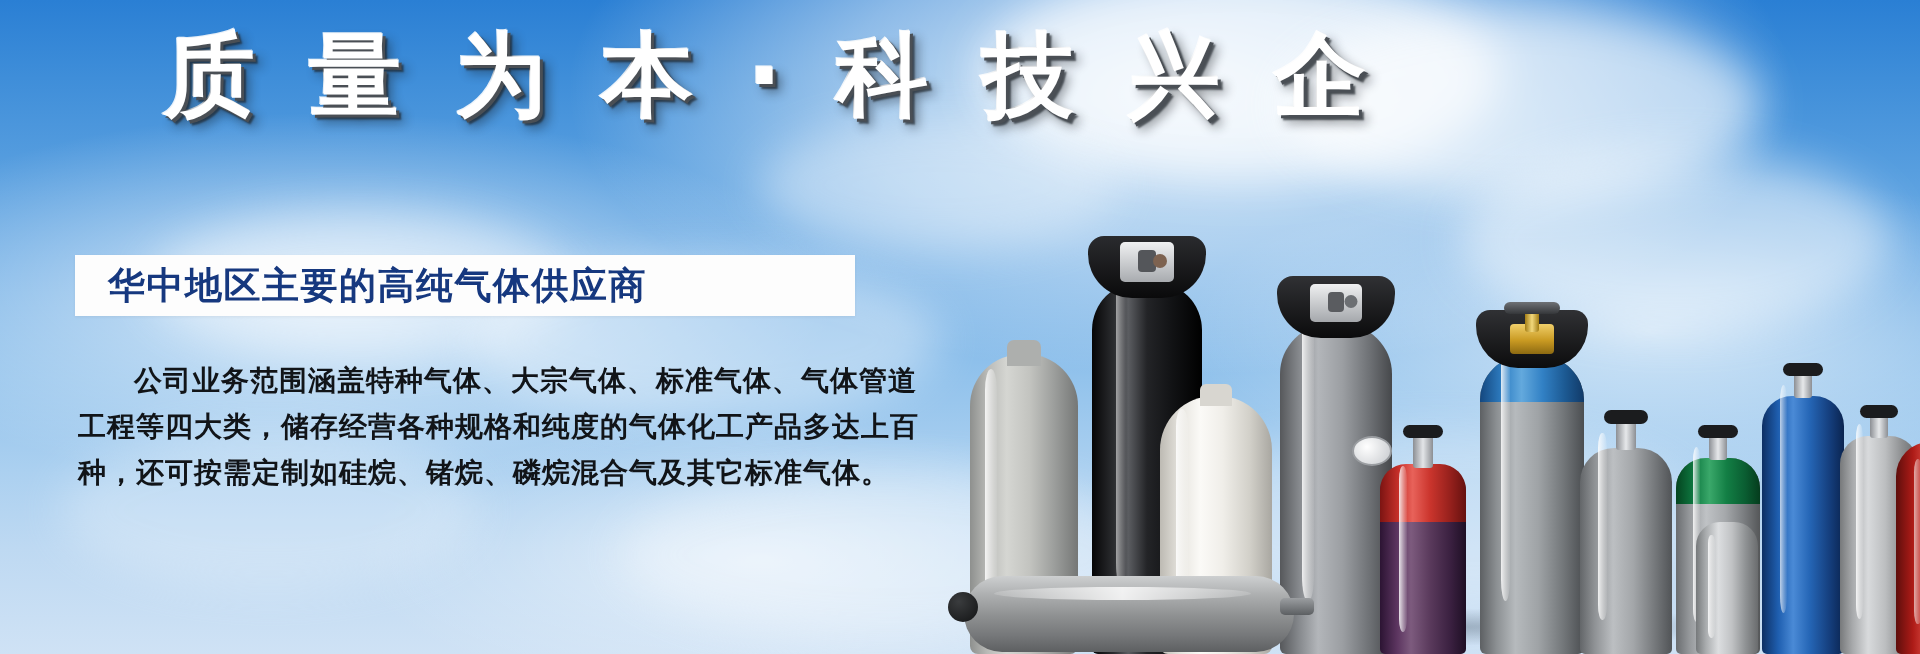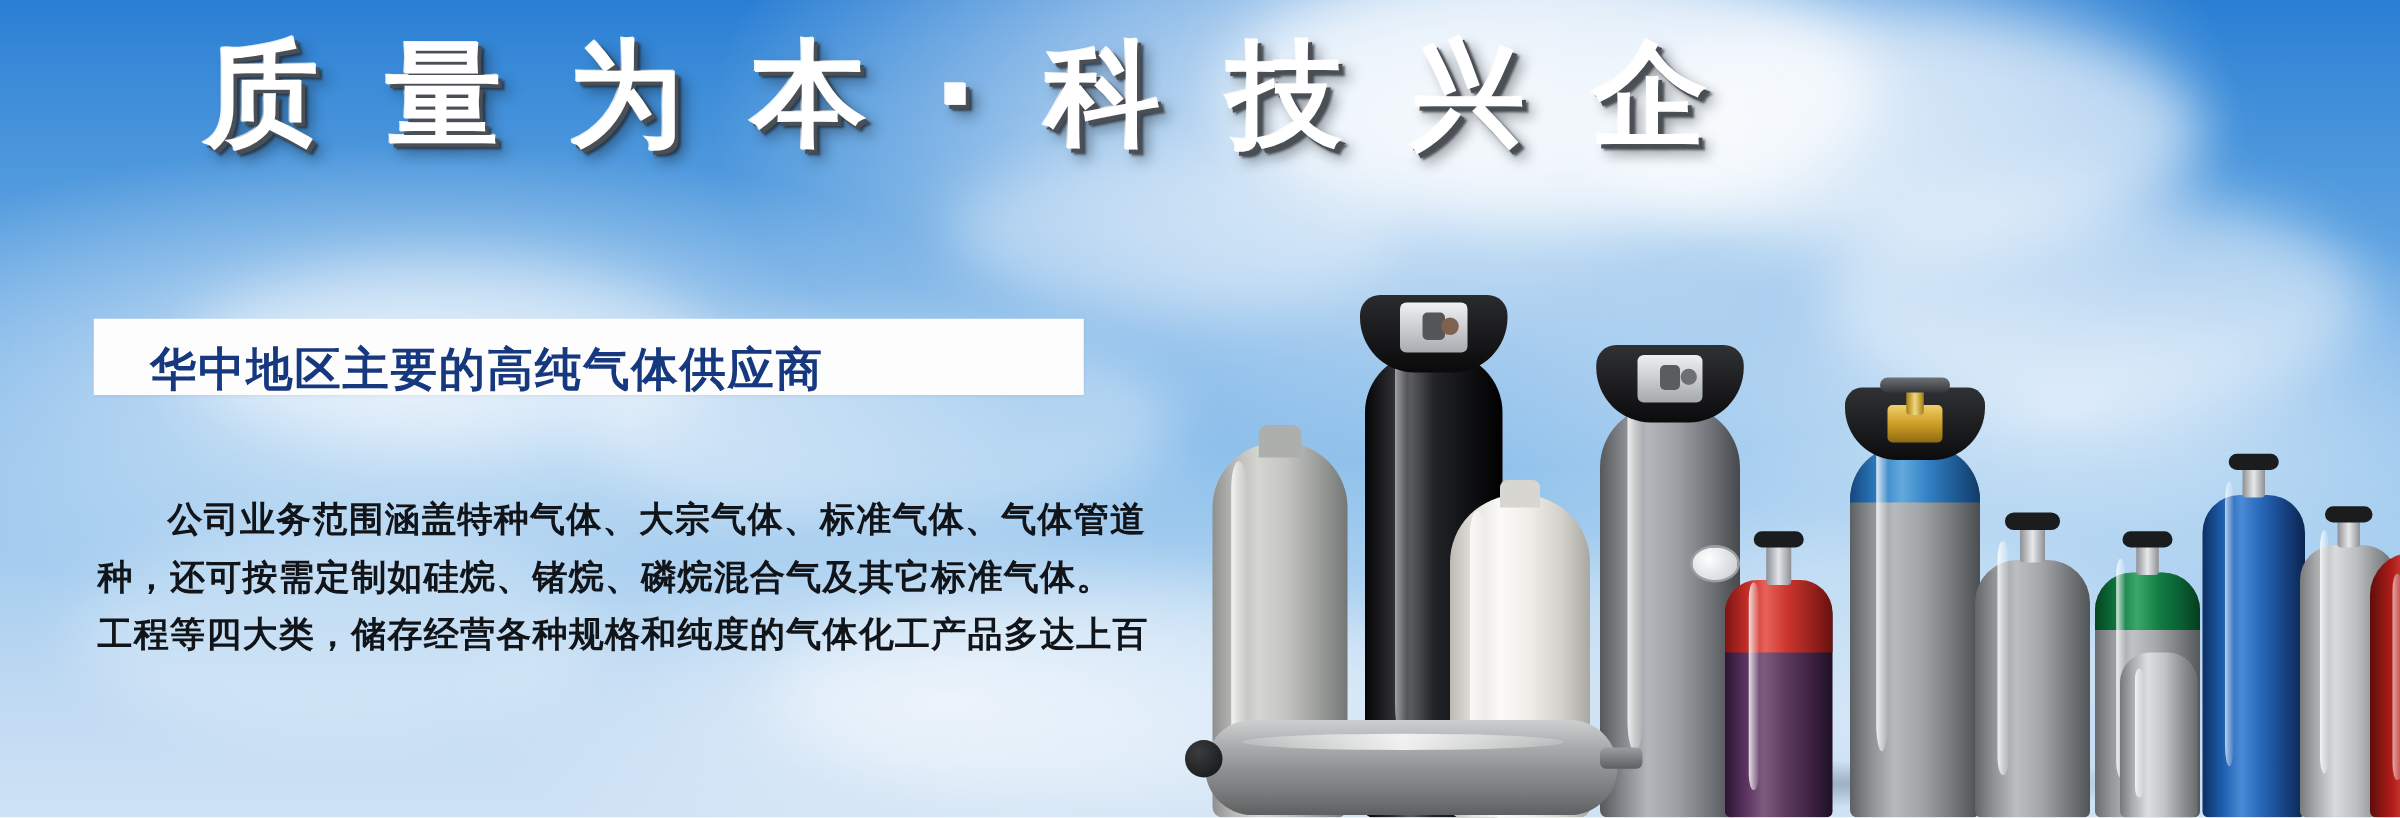--- a/index.html
+++ b/index.html
@@ -53,40 +53,39 @@
     position:absolute;left:0;top:140px;width:1540px;text-align:center;
     font-family:"Liberation Serif","DejaVu Serif",serif;
     font-size:33px;line-height:36px;font-weight:700;color:#14181d;
     letter-spacing:.4px;white-space:nowrap;
     text-shadow:0 1px 1px rgba(255,255,255,.35);
   }
 
   
   #callout{
     position:absolute;left:75px;top:255px;width:780px;height:61px;
-    background:#fdfdfd;display:flex;align-items:flex-end;
+    background:#fdfdfd;display:flex;align-items:center;
     box-shadow:0 1px 3px rgba(0,0,0,.06);
-    padding-left:12px;
   }
   #callout .txt{
     padding-left:33px;
     font-family:"DejaVu Sans","Liberation Sans",sans-serif;
     font-size:37px;line-height:41px;font-weight:700;color:#16387f;
     letter-spacing:1.5px;white-space:nowrap;
   }
 
   
   #bodycopy{
     position:absolute;left:78px;top:358px;width:790px;
     font-family:"Liberation Serif","DejaVu Serif",serif;
     font-size:28px;line-height:46px;color:#111418;font-weight:600;
     letter-spacing:1px;
   }
   #bodycopy .ln{display:block;white-space:nowrap;}
-  #bodycopy .ln.indent{text-indent:56px;margin-top:36px;}
+  #bodycopy .ln.indent{text-indent:56px;}
 
   
   #cylinders{position:absolute;left:940px;top:140px;width:980px;height:514px;}
   .cyl{position:absolute;bottom:0;}
   .body{position:absolute;left:0;bottom:0;width:100%;}
   .shine{position:absolute;top:6%;left:14%;width:11%;height:84%;border-radius:50%/8%;
          background:linear-gradient(90deg,rgba(255,255,255,.86),rgba(255,255,255,.08));}
   .cap{position:absolute;left:50%;transform:translateX(-50%);
        background:#17181a;}
   .capNotch{position:absolute;left:50%;transform:translateX(-50%);background:#c9ccd1;}
@@ -114,22 +113,22 @@
   <div class="cloud c8"></div>
 
   <div id="headline">质 量 为 本 · 科 技 兴 企</div>
 
   <div id="callout">
     <span class="txt">华中地区主要的高纯气体供应商</span>
   </div>
 
   <div id="bodycopy">
     <span class="ln indent">公司业务范围涵盖特种气体、大宗气体、标准气体、气体管道</span>
+    <span class="ln">工程等四大类，储存经营各种规格和纯度的气体化工产品多达上百</span>
     <span class="ln">种，还可按需定制如硅烷、锗烷、磷烷混合气及其它标准气体。</span>
-    <span class="ln">工程等四大类，储存经营各种规格和纯度的气体化工产品多达上百</span>
   </div>
 
   <div id="floor"></div>
 
   <div id="cylinders">
 
     <div class="cyl" style="left:30px;width:108px;height:300px;">
       <div class="body" style="height:300px;border-radius:52px 52px 8px 8px;
         background:linear-gradient(90deg,#8e908e 0%,#b9bab7 16%,#d5d6d2 34%,#c3c4c0 55%,#9c9e9c 78%,#757776 100%);"></div>
       <div class="shine" style="top:5%;height:88%;"></div>

